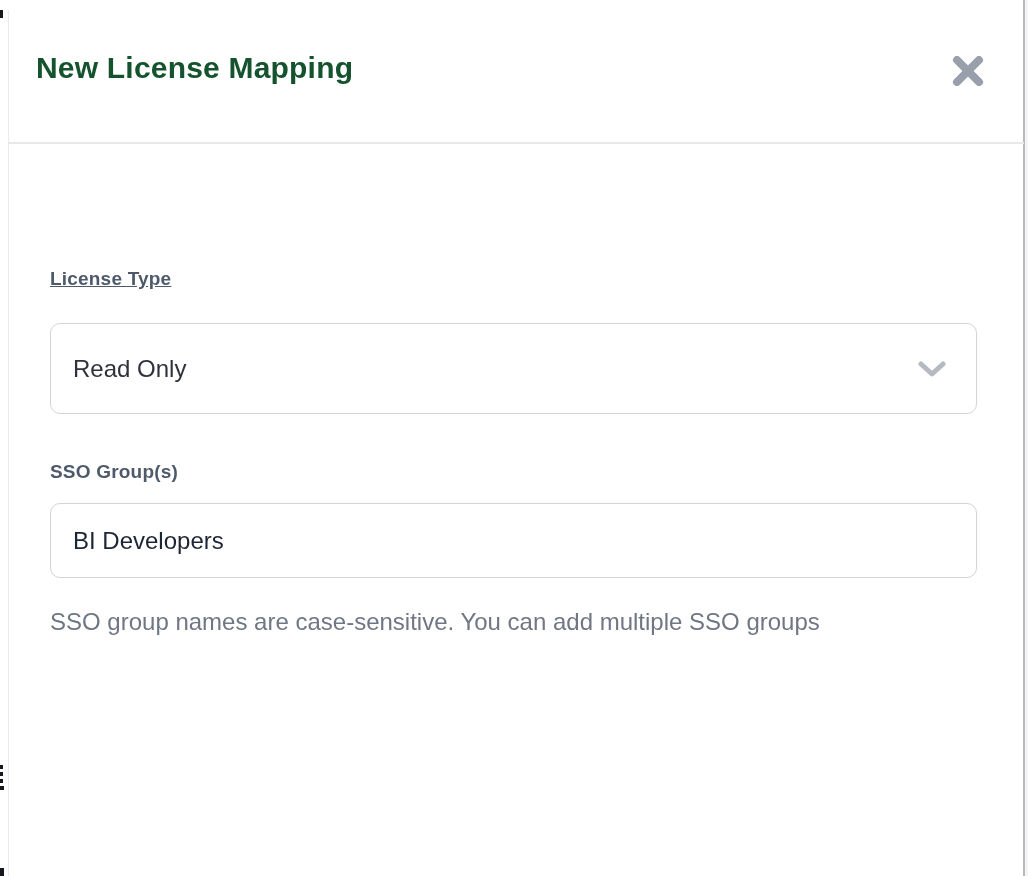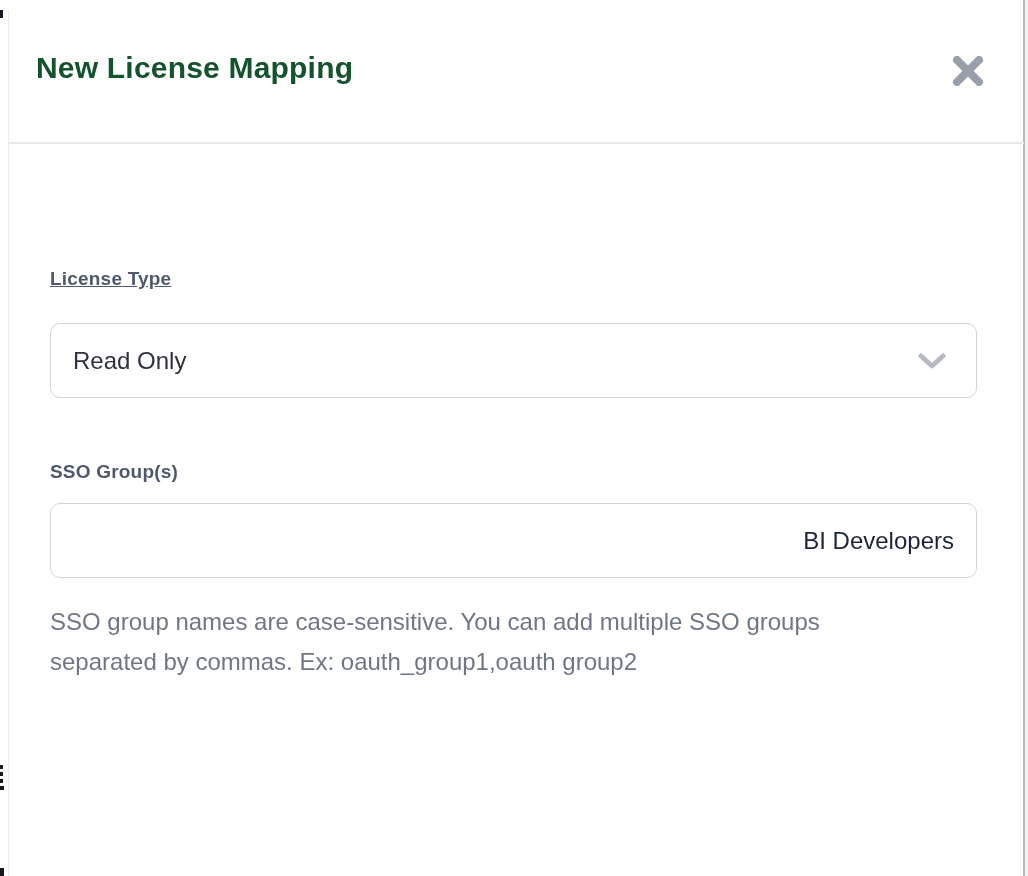--- a/index.html
+++ b/index.html
@@ -65,21 +65,21 @@
     font-size: 19px;
     font-weight: bold;
     color: #4e5a6c;
     letter-spacing: 0.2px;
   }
   .label-license-type { top: 268px; text-decoration: underline; }
   .label-sso-groups   { top: 461px; }
   .select-box {
     position: absolute;
     left: 50px; top: 323px;
-    width: 927px; height: 75px;
+    width: 927px; height: 91px;
     background: #ffffff;
     border: 1px solid #d2d4d9;
     border-radius: 10px;
     display: flex; align-items: center;
     padding: 4px 22px;
     cursor: pointer;
   }
   .select-value {
     font-size: 24px;
     color: #2e333b;
@@ -95,21 +95,20 @@
     left: 50px; top: 503px;
     width: 927px; height: 75px;
     background: #ffffff;
     border: 1px solid #d2d4d9;
     border-radius: 10px;
     padding: 1px 22px;
     font-family: "Liberation Sans", "DejaVu Sans", sans-serif;
     font-size: 24px;
     color: #1c2536;
     outline: none;
-    text-align: right;
   }
   .help-text {
     position: absolute;
     left: 50px; top: 594px;
     width: 860px;
     font-size: 24px;
     line-height: 40px;
     color: #6f7784;
     margin-top: 8px;
   }
@@ -169,16 +168,15 @@
       <polyline points="3,4 14,14 25,4" fill="none" stroke="#b5bac2" stroke-width="5" stroke-linecap="round" stroke-linejoin="round"></polyline>
     </svg>
   </div>
 
   <label class="field-label label-sso-groups">SSO Group(s)</label>
 
   <input class="text-input" type="text" value="BI Developers" style="">
 
   <div class="help-text">
     <span>SSO group names are case-sensitive. You can add multiple SSO groups</span><br>
-    <span>separated by commas. Ex: oauth_group1,oauth group2</span>
   </div>
 
 </div>
 
 </body></html>

